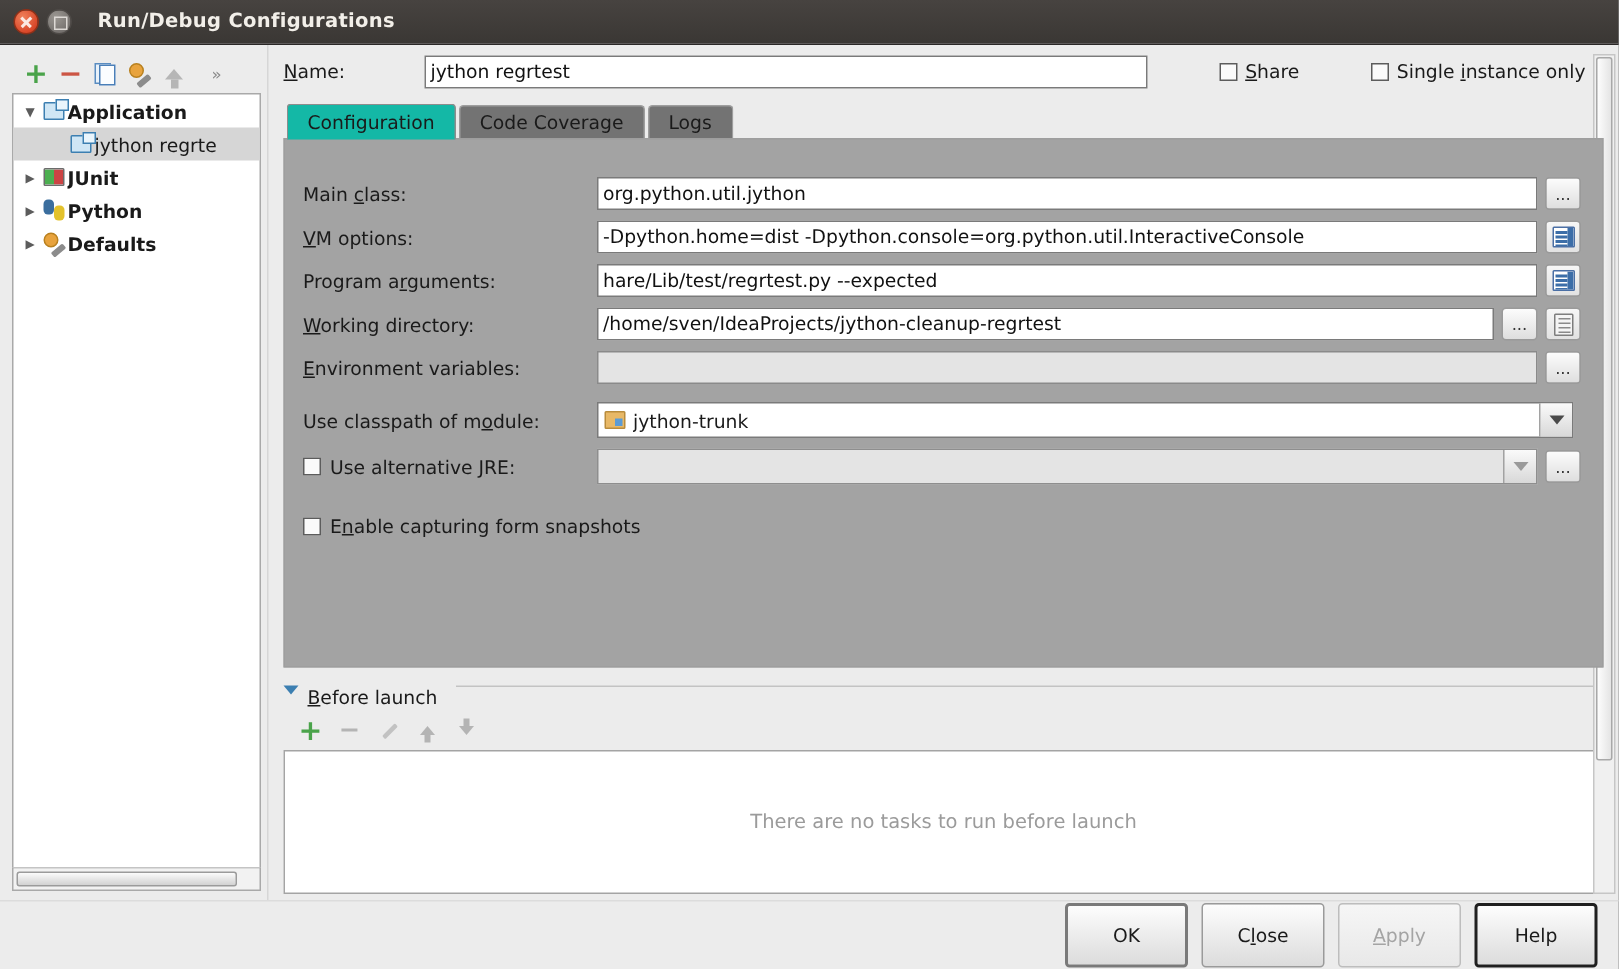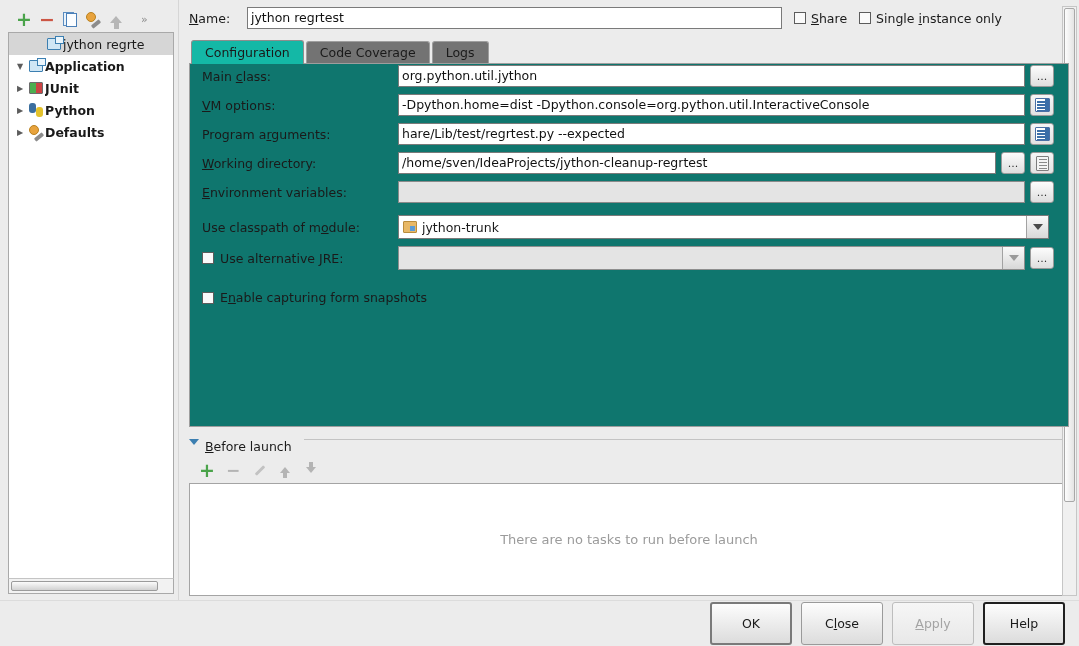--- a/index.html
+++ b/index.html
@@ -179,20 +179,21 @@
     flex-direction: column;
     min-width: 0;
     position: relative;
   }
   .name-row {
     display: flex;
     align-items: center;
     height: 24px;
     margin-bottom: 9px;
     padding-right: 12px;
+    gap: 36px;
   }
   .lbl { color: #1a1a1a; font-size: 12.5px; white-space: nowrap; }
   .lbl u { text-decoration: underline; }
   .name-label { width: 58px; flex: 0 0 58px; }
   .txt {
     border: 1px solid #7a7a7a;
     background: #ffffff;
     height: 22px;
     line-height: 20px;
     padding: 0 3px;
@@ -235,22 +236,22 @@
   .tab.active {
     background: #14b8a6;
     height: 24px;
     line-height: 23px;
     border-color: #8d8d8d;
     position: relative;
     top: 1px;
   }
   .tab-panel {
     border: 1px solid #9e9e9e;
-    background: #0f766e;
-    padding: 0 14px 12px 12px;
+    background: #a3a3a3;
+    padding: 24px 14px 12px 12px;
     height: 364px;
     position: relative;
     z-index: 1;
   }
   .frow {
     display: flex;
     align-items: center;
     height: 24px;
     margin-bottom: 5px;
   }
@@ -544,20 +545,25 @@
   .bl-up { border-bottom: 6px solid #b4b4b4; }
   .bl-up::after { content:""; position:absolute; left:-2px; top:6px; width:4px; height:5px; background:#b4b4b4; }
   .bl-dn { border-top: 6px solid #b4b4b4; }
   .bl-dn::after { content:""; position:absolute; left:-2px; top:-11px; width:4px; height:5px; background:#b4b4b4; }
 </style>
 </head>
 <body>
 
 <div class="window">
 
+  <div class="titlebar">
+    <div class="tb-btn tb-close"></div>
+    <div class="tb-btn tb-max"></div>
+    <div class="title-text">Run/Debug Configurations</div>
+  </div>
 
   <div class="dialog-body">
 
     <div class="left-panel">
       <div class="tree-toolbar">
         <span class="tb-icon">
           <span class="icon-plus">+</span>
         </span>
         <span class="tb-icon">
           <span class="icon-minus">−</span>
@@ -568,33 +574,33 @@
         <span class="tb-icon">
           <span class="ico-wrench"></span>
         </span>
         <span class="tb-icon">
           <span class="ico-uparrow"></span>
         </span>
         <span class="chev-more">»</span>
       </div>
 
       <div class="tree-box">
+        <div class="tree-row bold">
+          <span class="tw open"></span>
+          <span class="ticon">
+              <span class="ico-app"></span>
+            </span>
+          <span class="tlabel">Application</span>
+        </div>
         <div class="tree-row selected" style="padding-left:22px;">
           <span class="tw none"></span>
           <span class="ticon">
               <span class="ico-app"></span>
             </span>
           <span class="tlabel">jython regrte</span>
-        </div>
-        <div class="tree-row bold">
-          <span class="tw open"></span>
-          <span class="ticon">
-              <span class="ico-app"></span>
-            </span>
-          <span class="tlabel">Application</span>
         </div>
         <div class="tree-row bold">
           <span class="tw closed"></span>
           <span class="ticon">
               <span class="ico-junit">
                 <i class="g"></i>
                 <i class="r"></i>
               </span>
             </span>
           <span class="tlabel">JUnit</span>

